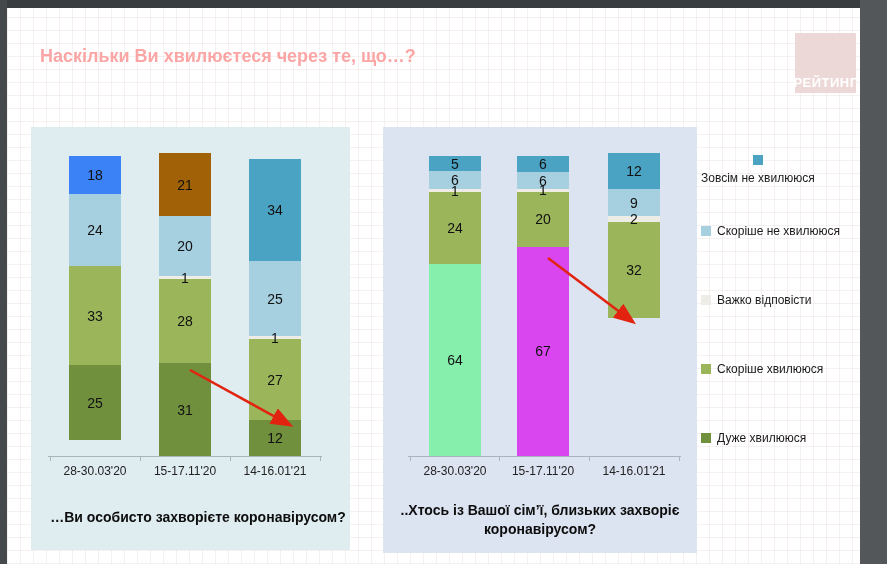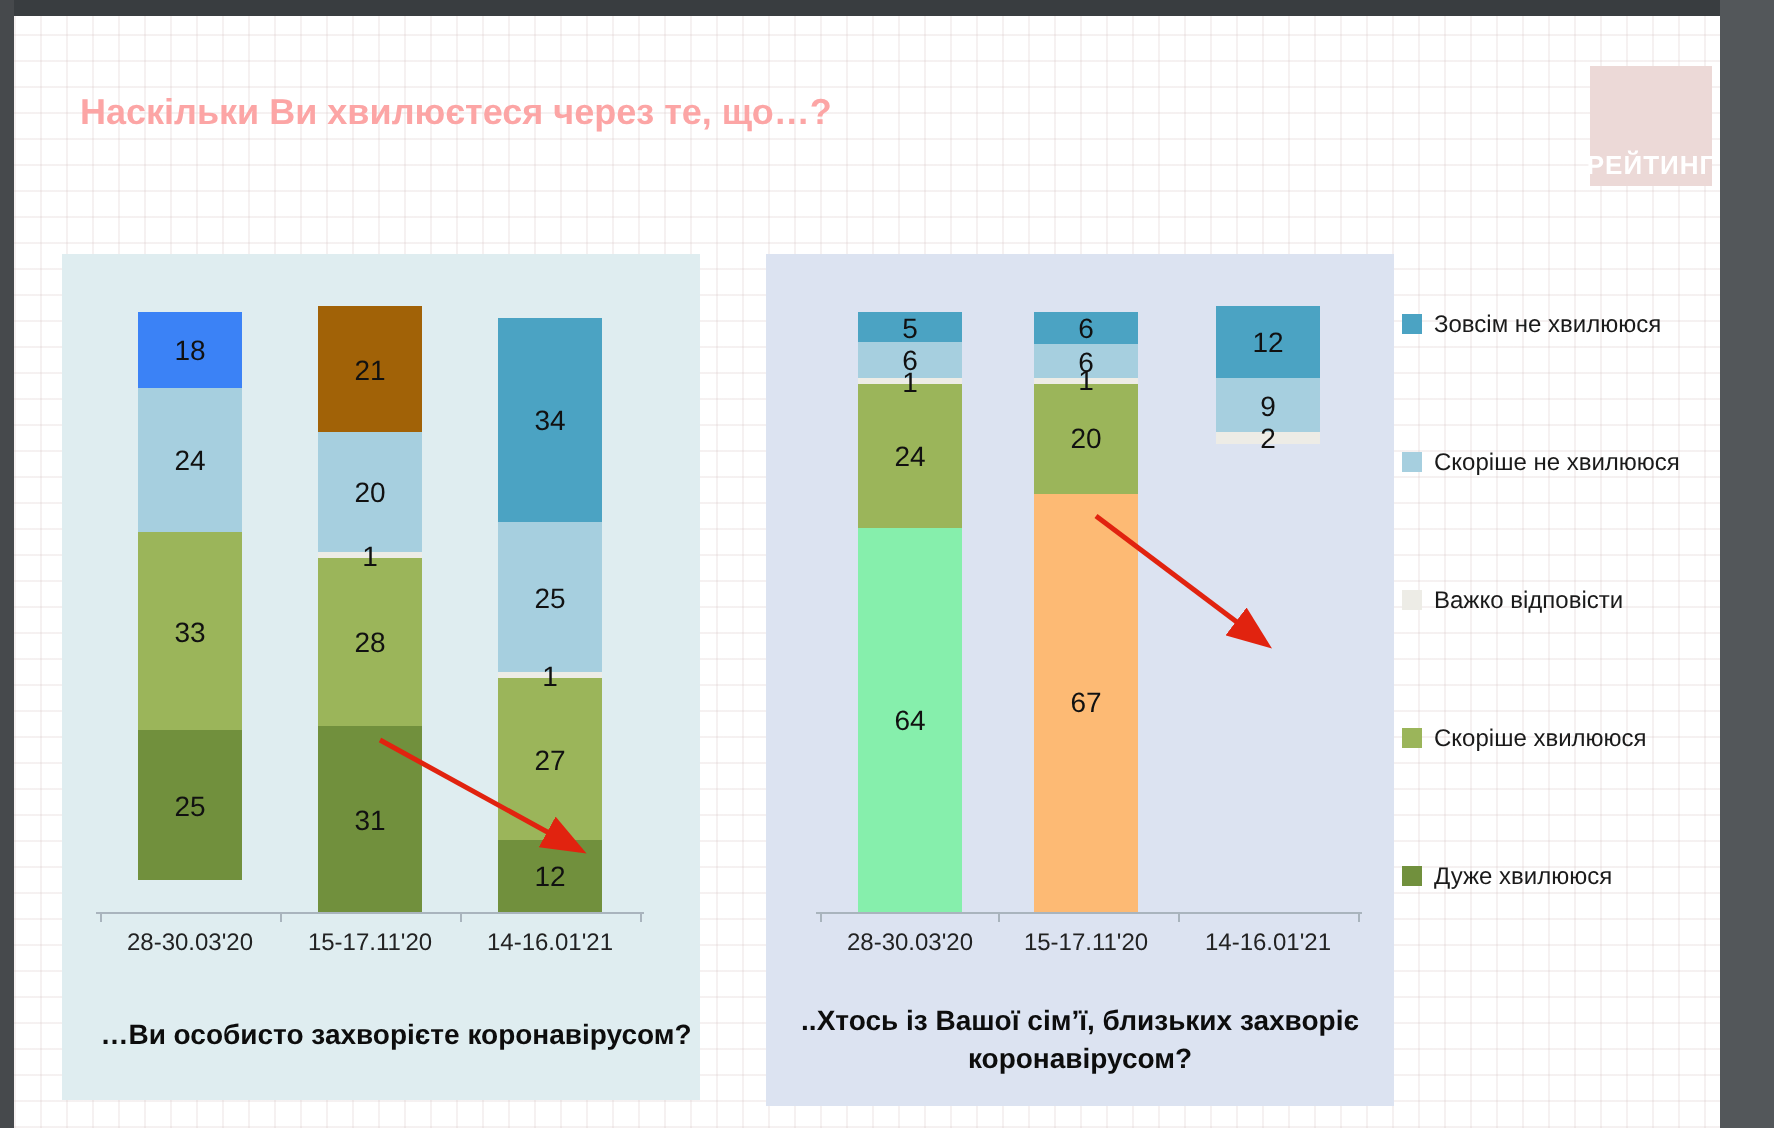--- a/index.html
+++ b/index.html
@@ -138,42 +138,45 @@
         </div>
         <div class="seg" style="height: 18px; background: rgb(166, 207, 223);">
           <span class="seg-label">6</span>
         </div>
         <div class="seg" style="height: 3px; background: rgb(237, 236, 230);">
           <span class="seg-label">1</span>
         </div>
         <div class="seg" style="height: 60px; background: rgb(155, 181, 90);">
           <span class="seg-label">20</span>
         </div>
-        <div class="seg" style="height: 229px; background: #fdba74;">
+        <div class="seg" style="height: 229px; background: #d946ef;">
           <span class="seg-label">67</span>
         </div>
       </div>
       <div class="cat-label" style="left: 110px; top: 337px;">15-17.11'20</div>
       <div class="bar" style="left: 225px; bottom: 97px; height: 303px;">
         <div class="seg" style="height: 36px; background: rgb(75, 163, 195);">
           <span class="seg-label">12</span>
         </div>
         <div class="seg" style="height: 27px; background: rgb(166, 207, 223);">
           <span class="seg-label">9</span>
         </div>
         <div class="seg" style="height: 6px; background: rgb(237, 236, 230);">
           <span class="seg-label">2</span>
         </div>
+        <div class="seg" style="height: 96px; background: rgb(155, 181, 90);">
+          <span class="seg-label">32</span>
+        </div>
       </div>
       <div class="cat-label" style="left: 201px; top: 337px;">14-16.01'21</div>
       <div class="caption" style="top: 374px; width: 296px;">..Хтось із Вашої сім’ї, близьких захворіє коронавірусом?</div>
     </div>
 
   <div class="legend">
-      <div class="legend-item" style="top: 155px;">
+      <div class="legend-item" style="top: 155px; flex-direction: column;">
         <span class="swatch" style="background: rgb(75, 163, 195);"></span>
         <span class="legend-label">Зовсім не хвилююся</span>
       </div>
       <div class="legend-item" style="top: 224px;">
         <span class="swatch" style="background: rgb(166, 207, 223);"></span>
         <span class="legend-label">Скоріше не хвилююся</span>
       </div>
       <div class="legend-item" style="top: 293px;">
         <span class="swatch" style="background: rgb(237, 236, 230);"></span>
         <span class="legend-label">Важко відповісти</span>

